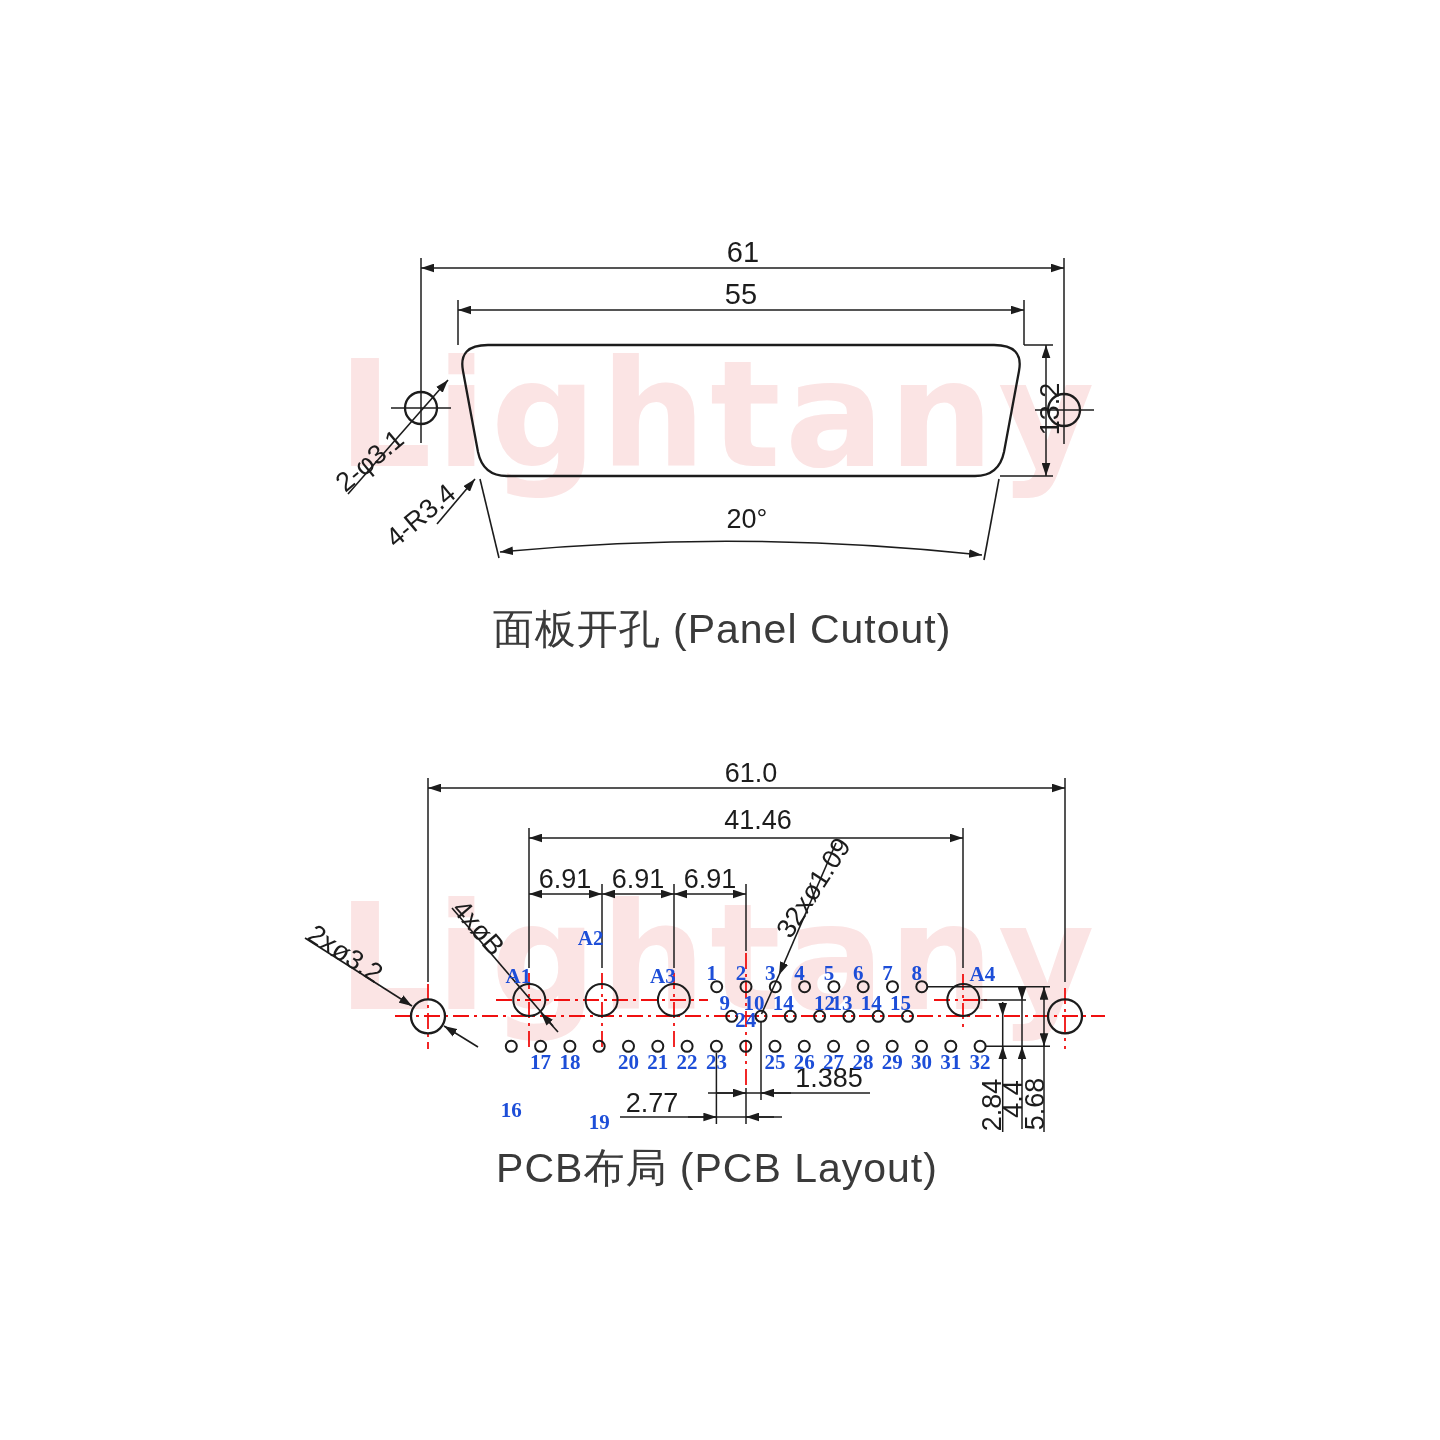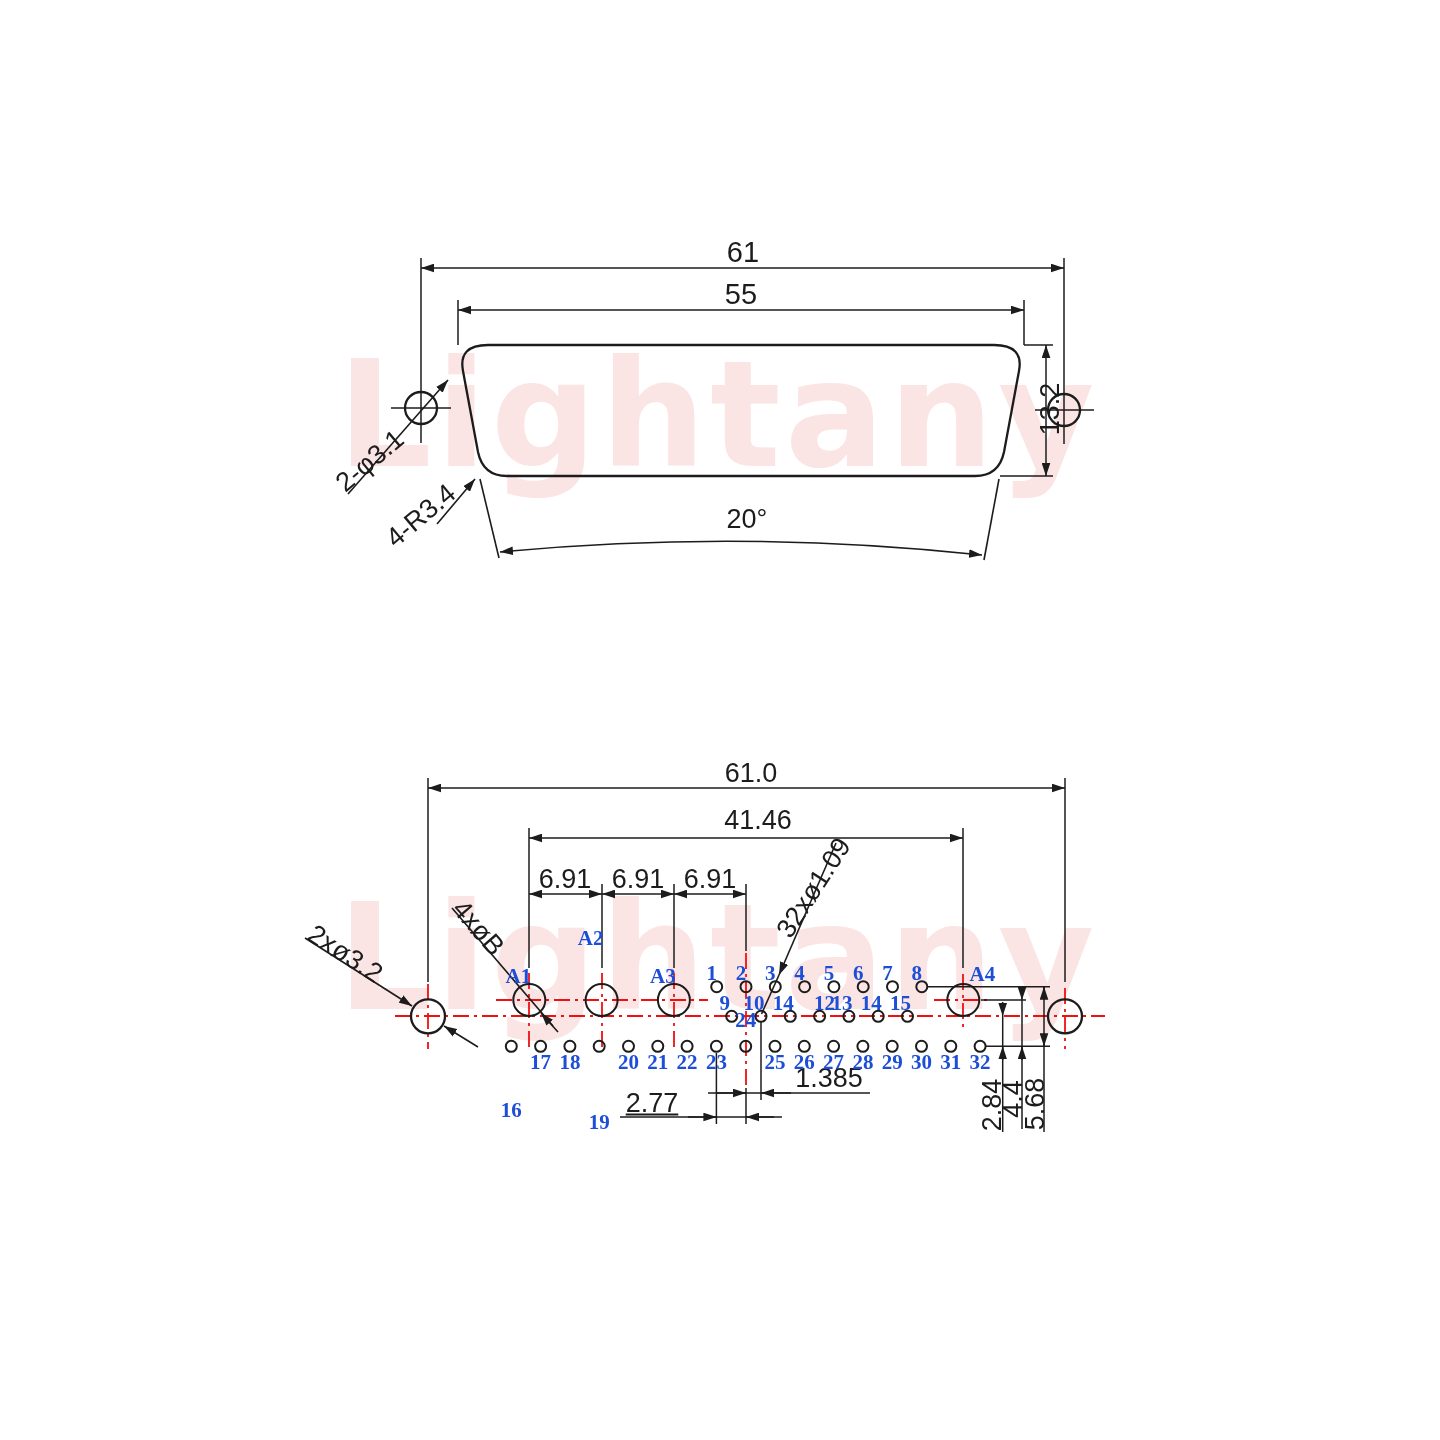--- a/index.html
+++ b/index.html
@@ -164,34 +164,36 @@
         <circle cx="963.3" cy="1000" r="16"></circle>
       </g>
   </svg>
 
   <div class="t big" style="left:743px;top:252px;">61</div>
   <div class="t big" style="left:741px;top:294px;">55</div>
   <div class="t rm90" style="left:1050px;top:409px;">13.2</div>
   <div class="t" style="left:747px;top:519px;">20°</div>
   <div class="t" style="left:370px;top:461px;transform:translate(-50%,-50%) rotate(-40deg);">2-φ3.1</div>
   <div class="t" style="left:421px;top:516px;transform:translate(-50%,-50%) rotate(-40deg);">4-R3.4</div>
+  <div class="t title" style="left:722px;top:629px;">面板开孔 (Panel Cutout)</div>
 
   <div class="t" style="left:751px;top:773px;">61.0</div>
   <div class="t" style="left:758px;top:820px;">41.46</div>
   <div class="t" style="left:565px;top:879px;">6.91</div>
   <div class="t" style="left:638px;top:879px;">6.91</div>
   <div class="t" style="left:710px;top:879px;">6.91</div>
   <div class="t" style="left:814px;top:888px;transform:translate(-50%,-50%) rotate(-57deg);">32xø1.09</div>
   <div class="t" style="left:478px;top:928px;transform:translate(-50%,-50%) rotate(49deg);">4xøB</div>
   <div class="t" style="left:345px;top:954px;transform:translate(-50%,-50%) rotate(33deg);">2xø3.2</div>
-  <div class="t" style="left:652px;top:1103px;text-decoration:underline;">2.77</div>
+  <div class="t" style="left:652px;top:1103px;">2.77</div>
   <div class="t" style="left:829px;top:1078px;">1.385</div>
   <div class="t rm90" style="left:992px;top:1105px;">2.84</div>
   <div class="t rm90" style="left:1013px;top:1099px;">4.4</div>
   <div class="t rm90" style="left:1035px;top:1104px;">5.68</div>
+  <div class="t title" style="left:717px;top:1168px;">PCB布局 (PCB Layout)</div>
 
   <div id="pin-labels">
       <div class="pin-num" style="left: 711.7px; top: 973.2px;">1</div>
       <div class="pin-num" style="left: 741px; top: 973.2px;">2</div>
       <div class="pin-num" style="left: 770.3px; top: 973.2px;">3</div>
       <div class="pin-num" style="left: 799.6px; top: 973.2px;">4</div>
       <div class="pin-num" style="left: 828.9px; top: 973.2px;">5</div>
       <div class="pin-num" style="left: 858.2px; top: 973.2px;">6</div>
       <div class="pin-num" style="left: 887.5px; top: 973.2px;">7</div>
       <div class="pin-num" style="left: 916.8px; top: 973.2px;">8</div>

